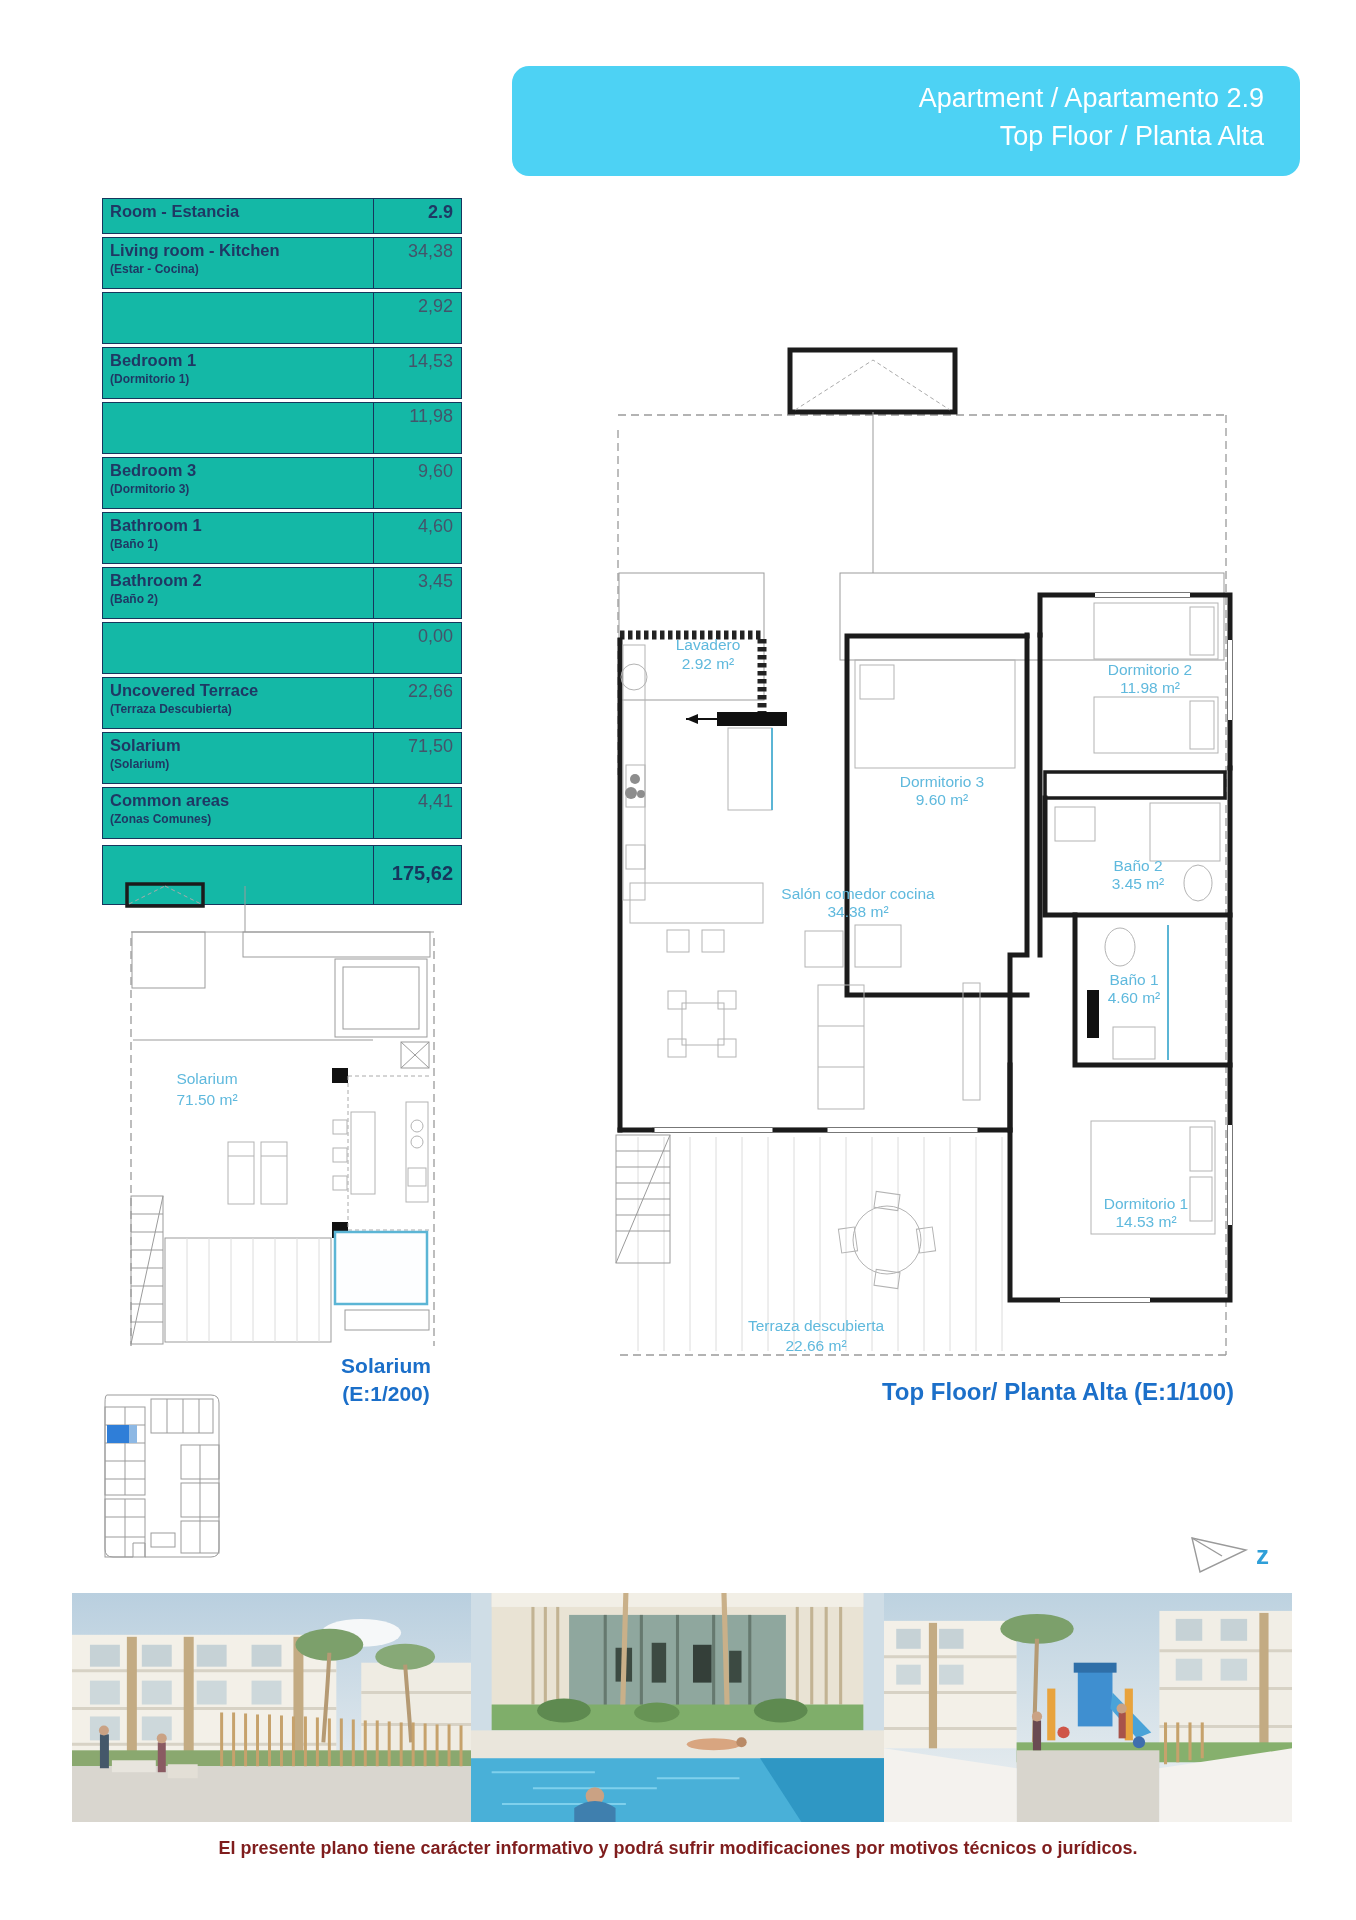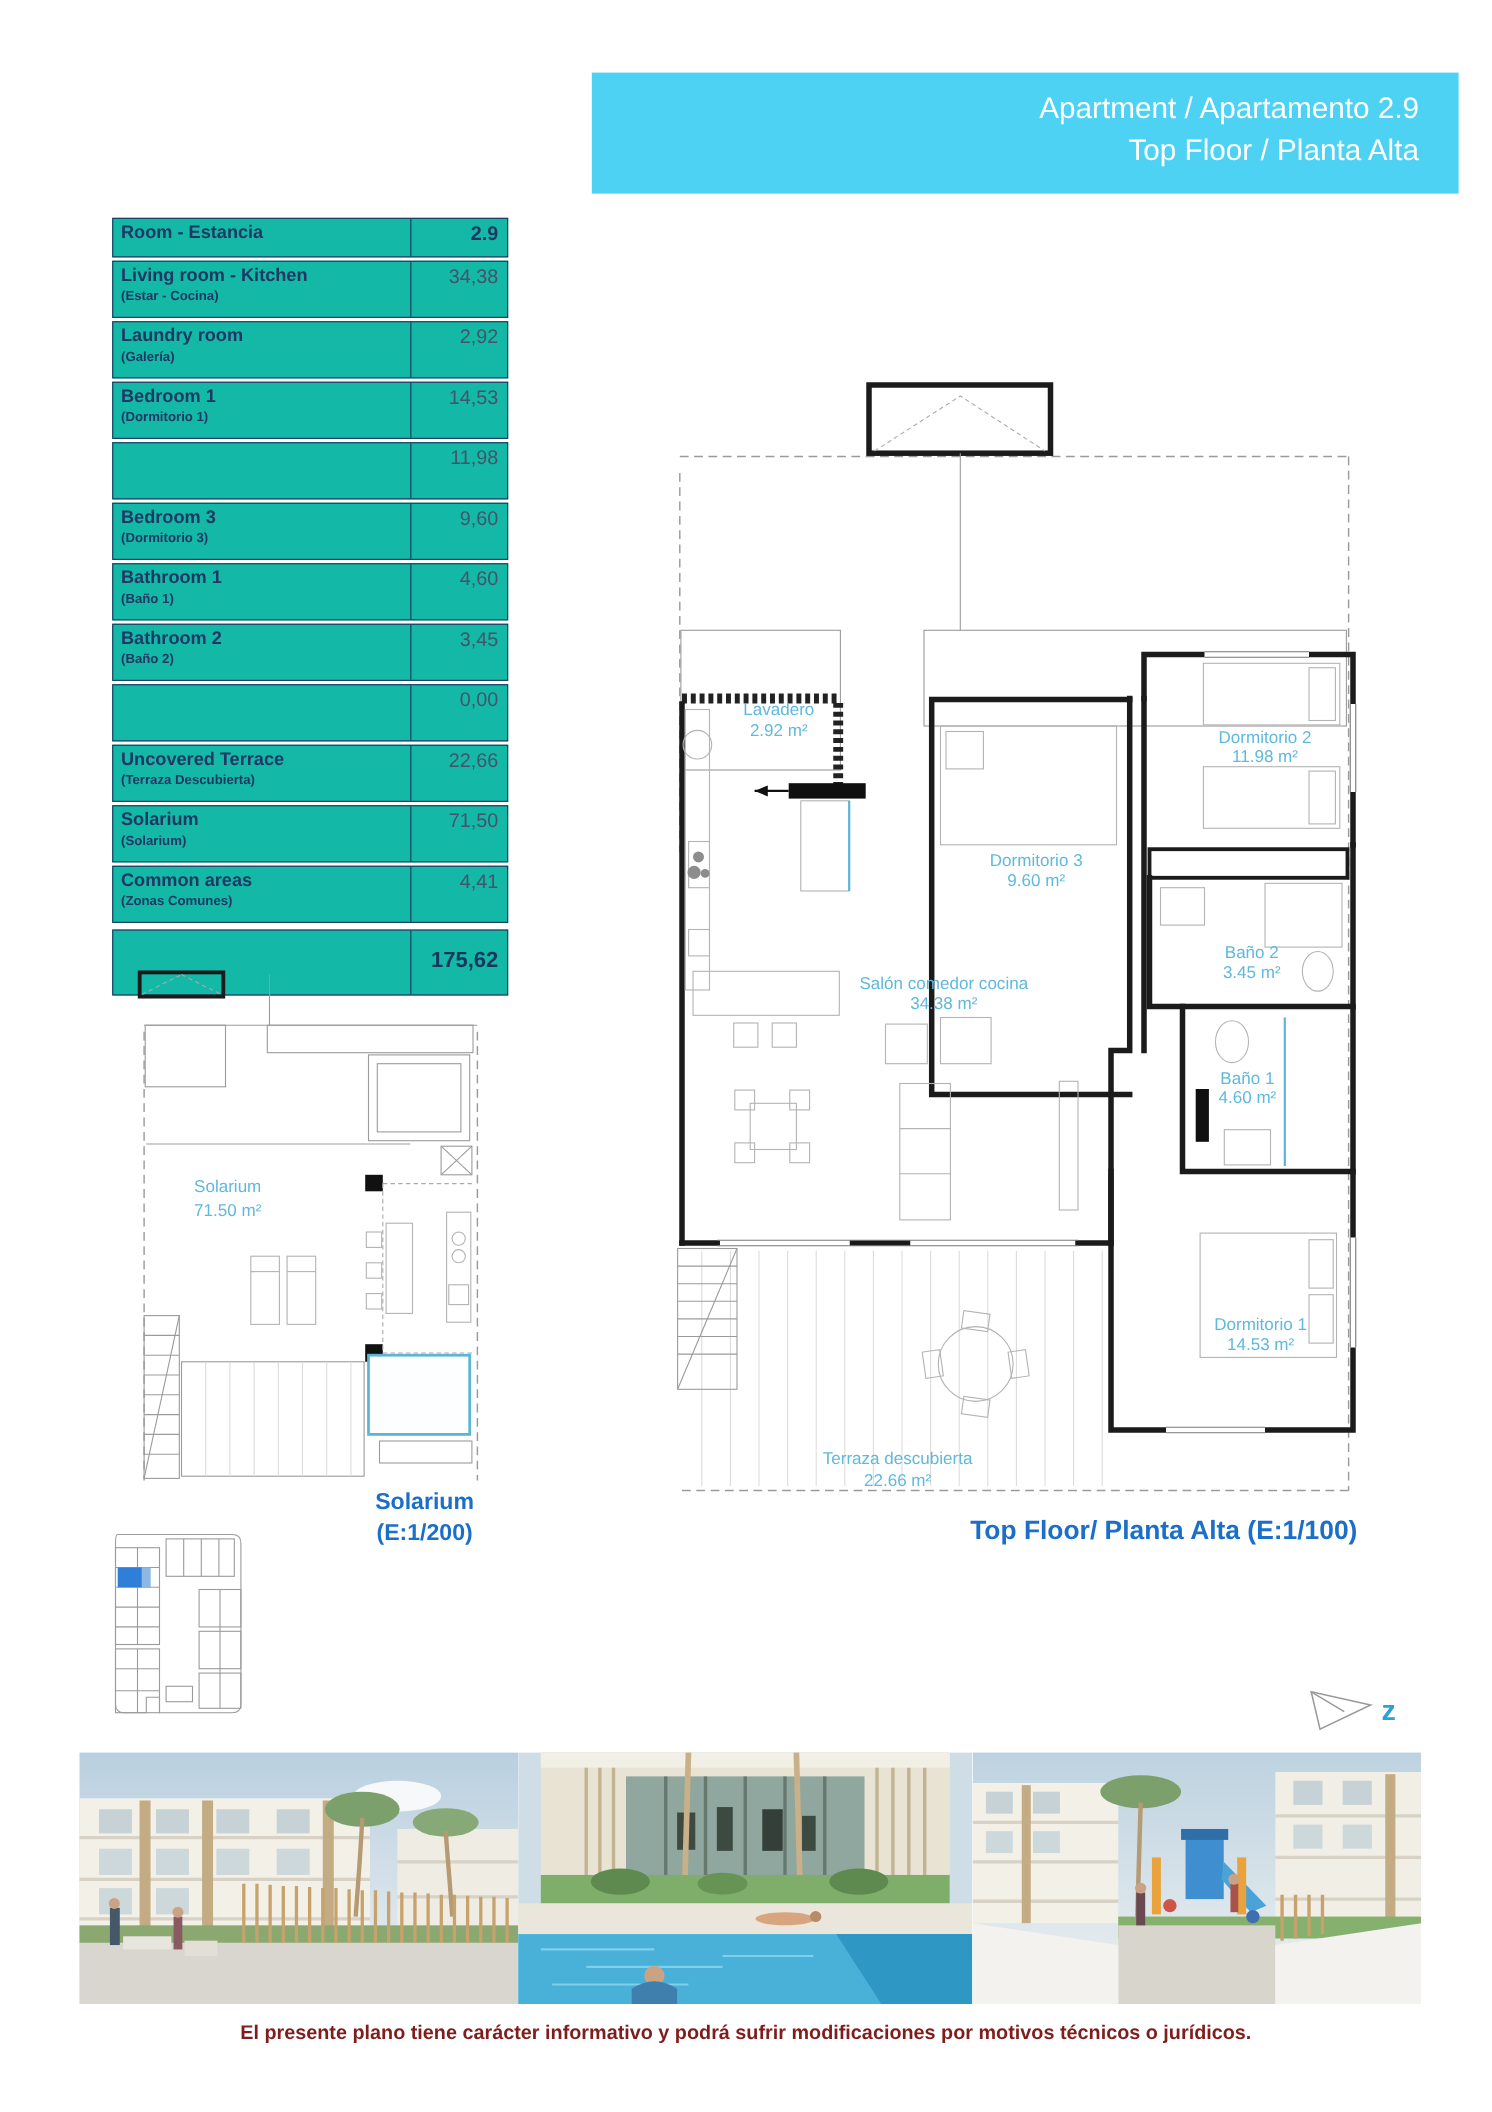--- a/index.html
+++ b/index.html
@@ -1,23 +1,23 @@
 <!DOCTYPE html>
 <html><head>
 <meta charset="utf-8">
 <style>
   html,body{margin:0;padding:0;background:#fff;}
   .page{position:relative;width:1356px;height:1920px;background:#ffffff;
         font-family:"Liberation Sans",sans-serif;overflow:hidden;}
 
   
-  .banner{position:absolute;left:538px;top:66px;width:788px;height:110px;
+  .banner{position:absolute;left:512px;top:66px;width:788px;height:110px;
           background:#4dd2f4;color:#ffffff;text-align:right;
           padding:14px 36px 0 0;box-sizing:border-box;
-          font-size:27px;line-height:1.4;font-weight:400;}
+          font-size:27px;line-height:1.4;font-weight:400;border-radius:17px;}
 
   
   .areatable{position:absolute;left:102px;top:198px;width:360px;}
   .trow{position:relative;border:1.8px solid #17365d;background:#14b8a6;
         box-sizing:border-box;margin-top:3px;}
   .trow:first-child{margin-top:0;}
   .trow .lab{padding:3px 6px 2px 7px;width:262px;box-sizing:border-box;}
   .trow .name{font-size:16.5px;font-weight:700;color:#1f3864;line-height:1.15;}
   .trow .sub{font-size:12px;font-weight:700;color:#1f3864;margin-top:2px;}
   .trow .val{position:absolute;top:0;right:0;width:88px;height:100%;
@@ -91,24 +91,20 @@
     </div>
 
     <div class="trow data">
       <div class="lab">
           <div class="name">Living room - Kitchen</div>
       <div class="sub">(Estar - Cocina)</div>
         </div>
       <div class="val">34,38</div>
     </div>
     <div class="trow data">
-      <div class="lab">
-          <div class="name">Laundry room</div>
-      <div class="sub">(Galería)</div>
-        </div>
       <div class="val">2,92</div>
     </div>
     <div class="trow data">
       <div class="lab">
           <div class="name">Bedroom 1</div>
       <div class="sub">(Dormitorio 1)</div>
         </div>
       <div class="val">14,53</div>
     </div>
     <div class="trow data">

